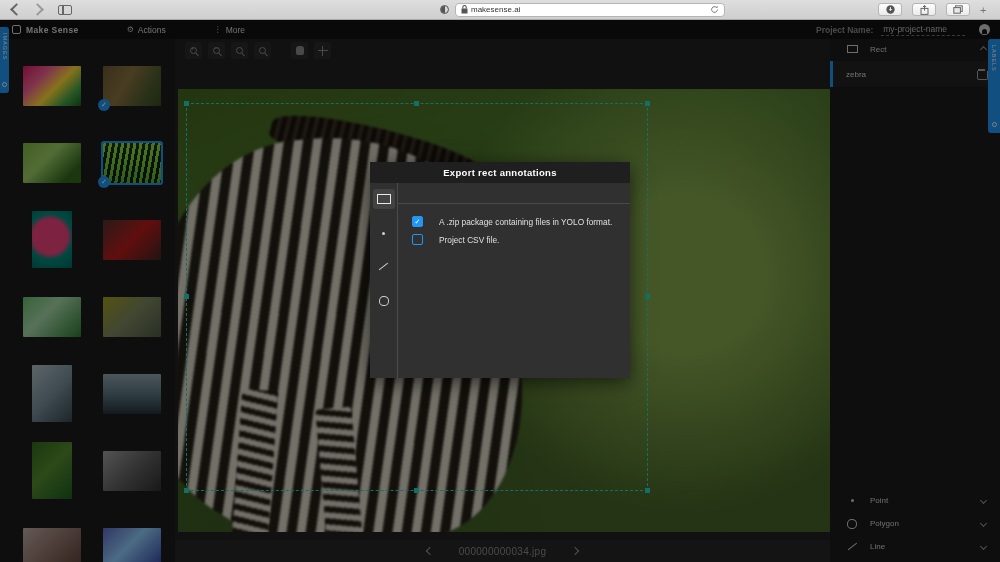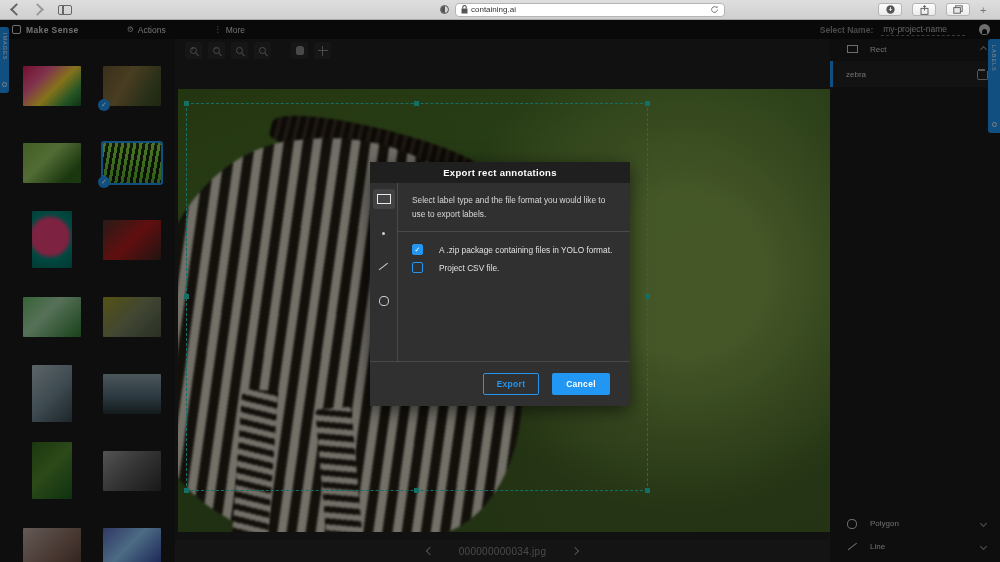--- a/index.html
+++ b/index.html
@@ -132,21 +132,21 @@
     border-left:3px solid #2196f3;padding:0 14px 0 13px;color:#d6d6d6;font-size:8px;margin-top:2px;}
   .trash-ico{margin-left:auto;position:relative;width:9px;height:10px;}
   .trash-ico::before{content:"";position:absolute;top:2px;left:0;width:9px;height:8px;
     border:1.2px solid #a5a5a5;border-top:none;border-radius:0 0 2px 2px;}
   .trash-ico::after{content:"";position:absolute;top:0;left:1px;width:7px;height:1.5px;background:#a5a5a5;}
   .rp-bottom{position:absolute;left:0;right:0;bottom:4px;}
   .rp-bottom .rp-row{height:23px;}
 
   
   .dim{position:absolute;inset:0;background:rgba(0,0,0,.47);z-index:5;}
-  .modal{position:absolute;left:370px;top:162px;width:260px;height:244px;background:#303030;
+  .modal{position:absolute;left:370px;top:162px;width:260px;height:216px;background:#303030;
     z-index:6;box-shadow:0 4px 18px rgba(0,0,0,.6);display:flex;flex-direction:column;}
   .modal-header{height:21px;background:#1f1f1f;display:flex;align-items:center;justify-content:center;
     color:#fff;font-size:9.5px;font-weight:bold;letter-spacing:.3px;}
   .modal-body{flex:1;display:flex;min-height:0;}
   .rail{width:28px;border-right:1px solid #4a4a4a;display:flex;flex-direction:column;
     align-items:center;padding-top:6px;gap:14px;}
   .rail-btn{width:22px;height:20px;display:flex;align-items:center;justify-content:center;border-radius:3px;}
   .rail-btn.active{background:#424242;}
   .rail .rect-glyph{width:14px;height:10px;border-color:#e8e8e8;}
   .content{flex:1;display:flex;flex-direction:column;padding:10px 14px 0 14px;}
@@ -175,21 +175,21 @@
   <div class="chrome">
     <span class="nav-arrow nav-back"></span>
     <span class="nav-arrow nav-fwd"></span>
     <span class="sidebar-toggle"></span>
     <span class="reader-ico"></span>
     <div class="url-bar">
       <svg width="7" height="9" viewBox="0 0 7 9">
         <rect x="0.5" y="3.5" width="6" height="5" fill="#555"></rect>
         <path d="M1.8 3.5 V2.2 a1.7 1.7 0 0 1 3.4 0 V3.5" fill="none" stroke="#555" stroke-width="1.1"></path>
       </svg>
-      <span class="url-txt">containing.ai</span>
+      <span class="url-txt">makesense.ai</span>
       <svg width="9" height="9" viewBox="0 0 10 10" style="position:absolute;right:5px;">
         <path d="M8.2 5 a3.2 3.2 0 1 1 -1 -2.3" fill="none" stroke="#777" stroke-width="1.1"></path>
         <path d="M8.4 0.8 v2.2 h-2.2 z" fill="#777"></path>
       </svg>
     </div>
     <div class="chrome-right">
       <span class="chrome-btn">
         <svg width="9" height="9" viewBox="0 0 10 10">
           <circle cx="5" cy="5" r="4.6" fill="#555"></circle>
           <path d="M5 2.4 v3.4 M3.4 4.6 L5 6.2 L6.6 4.6" stroke="#fff" stroke-width="1" fill="none"></path>
@@ -220,21 +220,21 @@
       </span>
       <span class="menu-item">
         <span class="gear-ico">⚙</span>
         <span>Actions</span>
       </span>
       <span class="menu-item">
         <span class="more-ico">⋮</span>
         <span>More</span>
       </span>
       <span class="proj">
-        <span class="proj-label">Select Name:</span>
+        <span class="proj-label">Project Name:</span>
         <span class="proj-value">my-project-name</span>
       </span>
       <span class="gh-ico"></span>
     </div>
 
     <div class="left-panel">
       <div class="thumb-grid" id="thumb-grid">
           <div class="thumb-cell">
             <div class="thumb landscape t1"></div>
           </div>
@@ -345,20 +345,27 @@
         <span>Rect</span>
         <span class="chev chev-up"></span>
       </div>
       <div class="label-item">
         <span>zebra</span>
         <span class="trash-ico"></span>
       </div>
       <div class="rp-bottom" id="rp-bottom">
           <div class="rp-row">
             <span class="rp-ico">
+              <span class="dot-glyph"></span>
+            </span>
+            <span>Point</span>
+            <span class="chev chev-dn"></span>
+          </div>
+          <div class="rp-row">
+            <span class="rp-ico">
               <span class="poly-glyph"></span>
             </span>
             <span>Polygon</span>
             <span class="chev chev-dn"></span>
           </div>
           <div class="rp-row">
             <span class="rp-ico">
               <span class="line-glyph"></span>
             </span>
             <span>Line</span>
@@ -387,33 +394,28 @@
           <span class="dot-glyph"></span>
         </span>
         <span class="rail-btn">
           <span class="line-glyph"></span>
         </span>
         <span class="rail-btn">
           <span class="poly-glyph"></span>
         </span>
       </div>
       <div class="content">
-        <div class="desc">Select label type and the file format you would like to use to export labels.</div>
         <div class="hr"></div>
         <div class="opts" id="opts">
             <div class="opt">
               <span class="cbx on">✓</span>
               <span class="opt-label">A .zip package containing files in YOLO format.</span>
             </div>
             <div class="opt">
               <span class="cbx"></span>
               <span class="opt-label">Project CSV file.</span>
             </div>
           </div>
       </div>
     </div>
-    <div class="modal-footer">
-      <button class="btn btn-export">Export</button>
-      <button class="btn btn-cancel">Cancel</button>
-    </div>
   </div>
 
 </div>
 
 </body></html>

